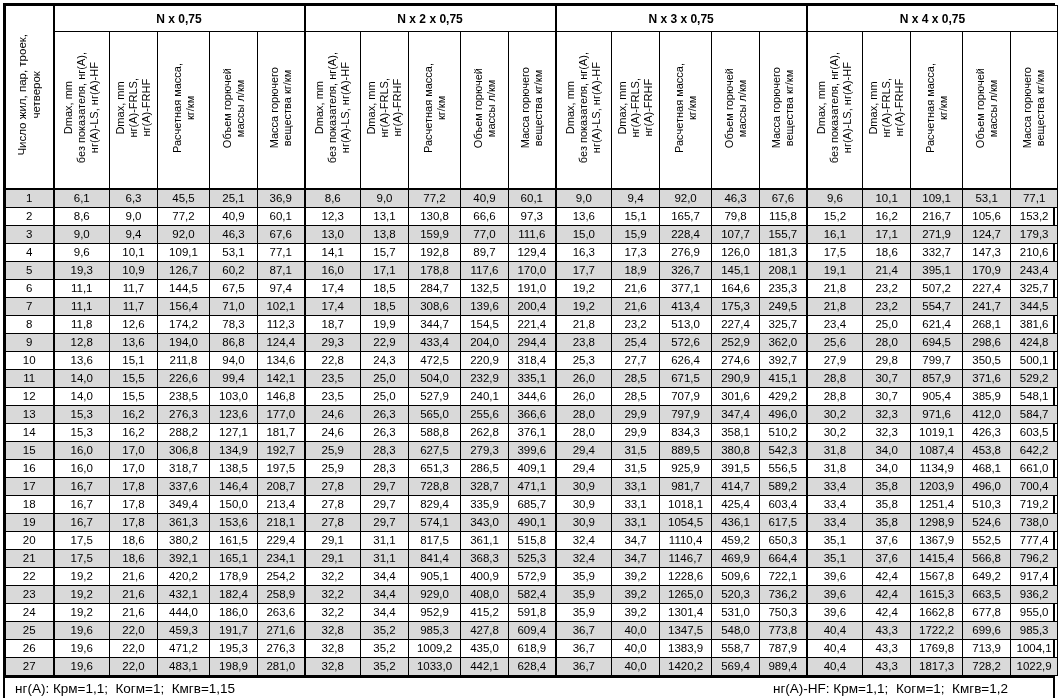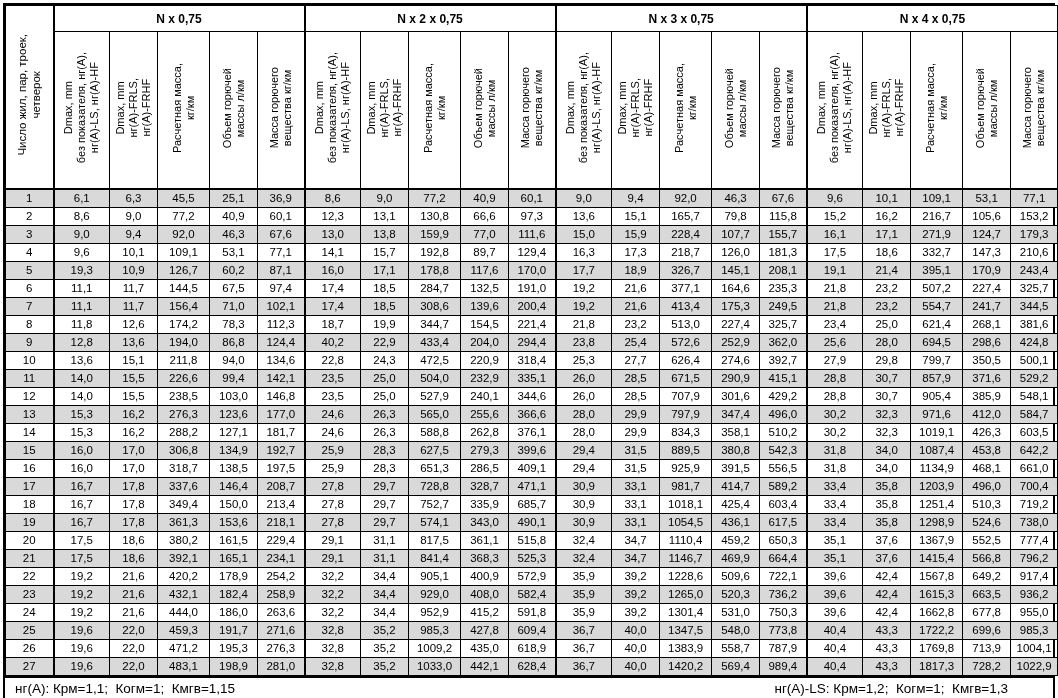--- a/index.html
+++ b/index.html
@@ -231,21 +231,21 @@
           <td>109,1</td>
           <td>53,1</td>
           <td>77,1</td>
           <td class="gsep">14,1</td>
           <td>15,7</td>
           <td>192,8</td>
           <td>89,7</td>
           <td>129,4</td>
           <td class="gsep">16,3</td>
           <td>17,3</td>
-          <td>218,7</td>
+          <td>276,9</td>
           <td>126,0</td>
           <td>181,3</td>
           <td class="gsep">17,5</td>
           <td>18,6</td>
           <td>332,7</td>
           <td>147,3</td>
           <td>210,6</td>
         </tr>
         <tr>
           <td>5</td>
@@ -339,21 +339,21 @@
           <td>268,1</td>
           <td>381,6</td>
         </tr>
         <tr>
           <td>9</td>
           <td class="gsep">12,8</td>
           <td>13,6</td>
           <td>194,0</td>
           <td>86,8</td>
           <td>124,4</td>
-          <td class="gsep">40,2</td>
+          <td class="gsep">29,3</td>
           <td>22,9</td>
           <td>433,4</td>
           <td>204,0</td>
           <td>294,4</td>
           <td class="gsep">23,8</td>
           <td>25,4</td>
           <td>572,6</td>
           <td>252,9</td>
           <td>362,0</td>
           <td class="gsep">25,6</td>
@@ -548,21 +548,21 @@
         </tr>
         <tr>
           <td>18</td>
           <td class="gsep">16,7</td>
           <td>17,8</td>
           <td>349,4</td>
           <td>150,0</td>
           <td>213,4</td>
           <td class="gsep">27,8</td>
           <td>29,7</td>
-          <td>752,7</td>
+          <td>829,4</td>
           <td>335,9</td>
           <td>685,7</td>
           <td class="gsep">30,9</td>
           <td>33,1</td>
           <td>1018,1</td>
           <td>425,4</td>
           <td>603,4</td>
           <td class="gsep">33,4</td>
           <td>35,8</td>
           <td>1251,4</td>
@@ -775,17 +775,17 @@
           <td>1817,3</td>
           <td>728,2</td>
           <td>1022,9</td>
         </tr>
       </tbody>
   </table>
 
   <div class="footer">
     <div class="frow frow1">
       <span>нг(А): Крм=1,1;  Когм=1;  Кмгв=1,15</span>
-      <span>нг(А)-LS: Крм=1,2;  Когм=1;  Кмгв=1,3</span>
+      <span>нг(А)-HF: Крм=1,1;  Когм=1;  Кмгв=1,2</span>
     </div>
 
   </div>
 </div>
 
 </body></html>

